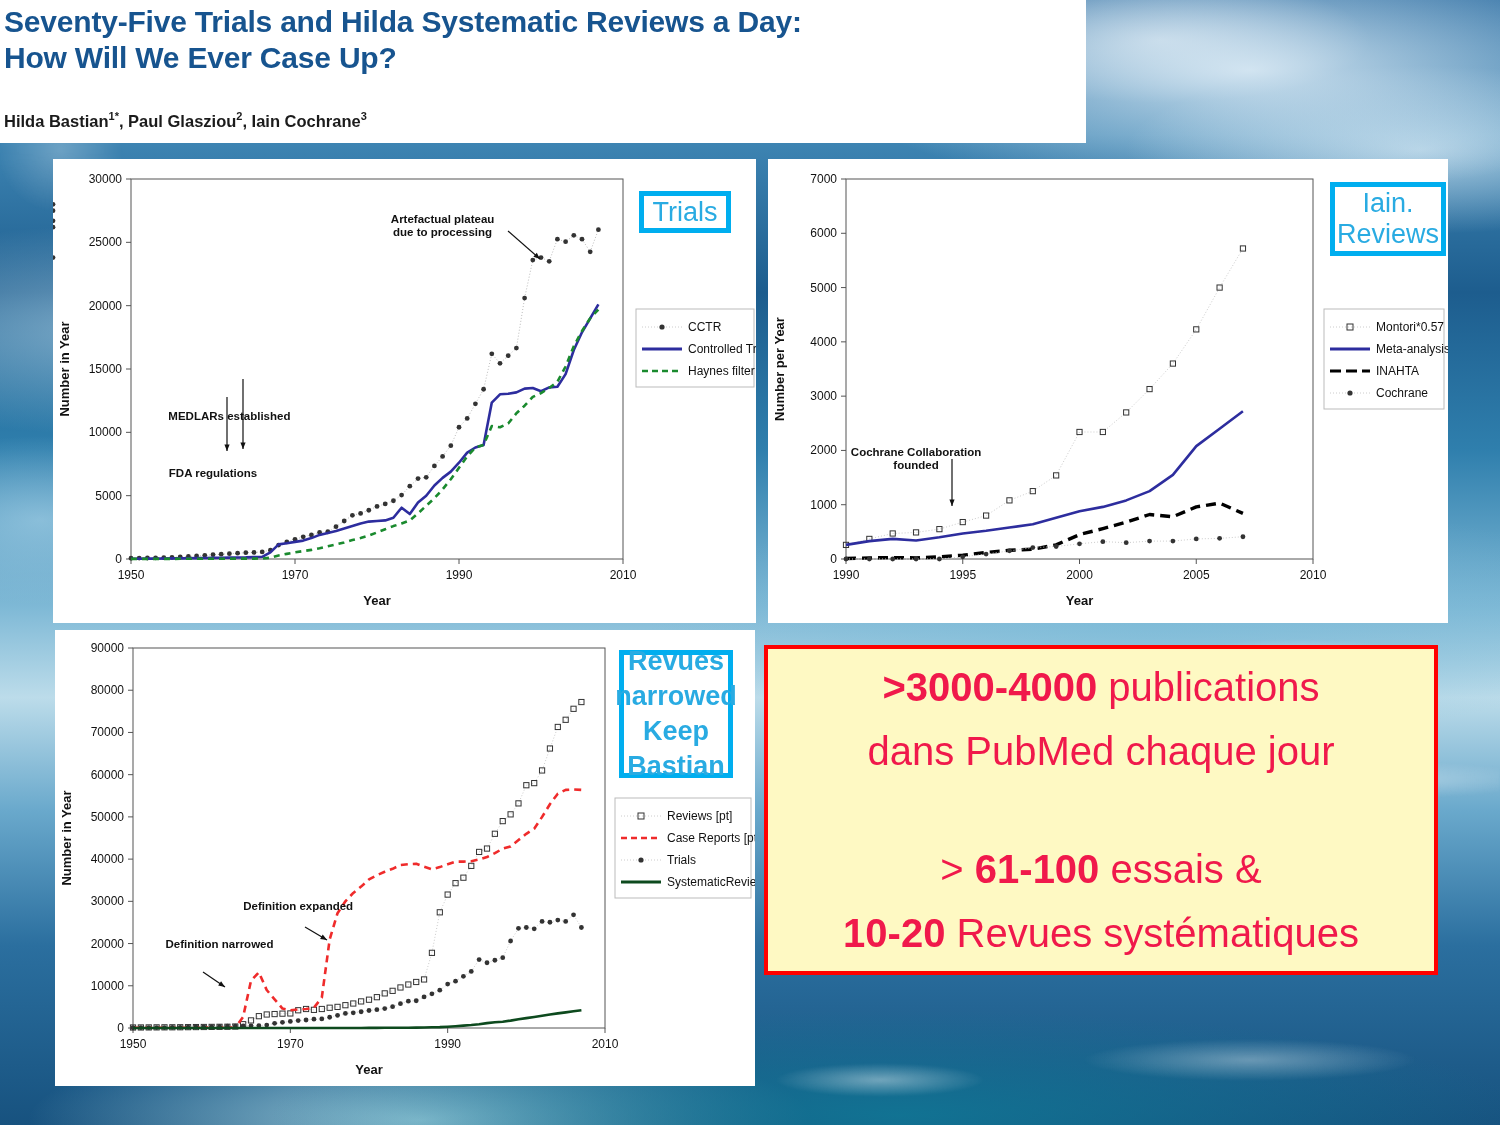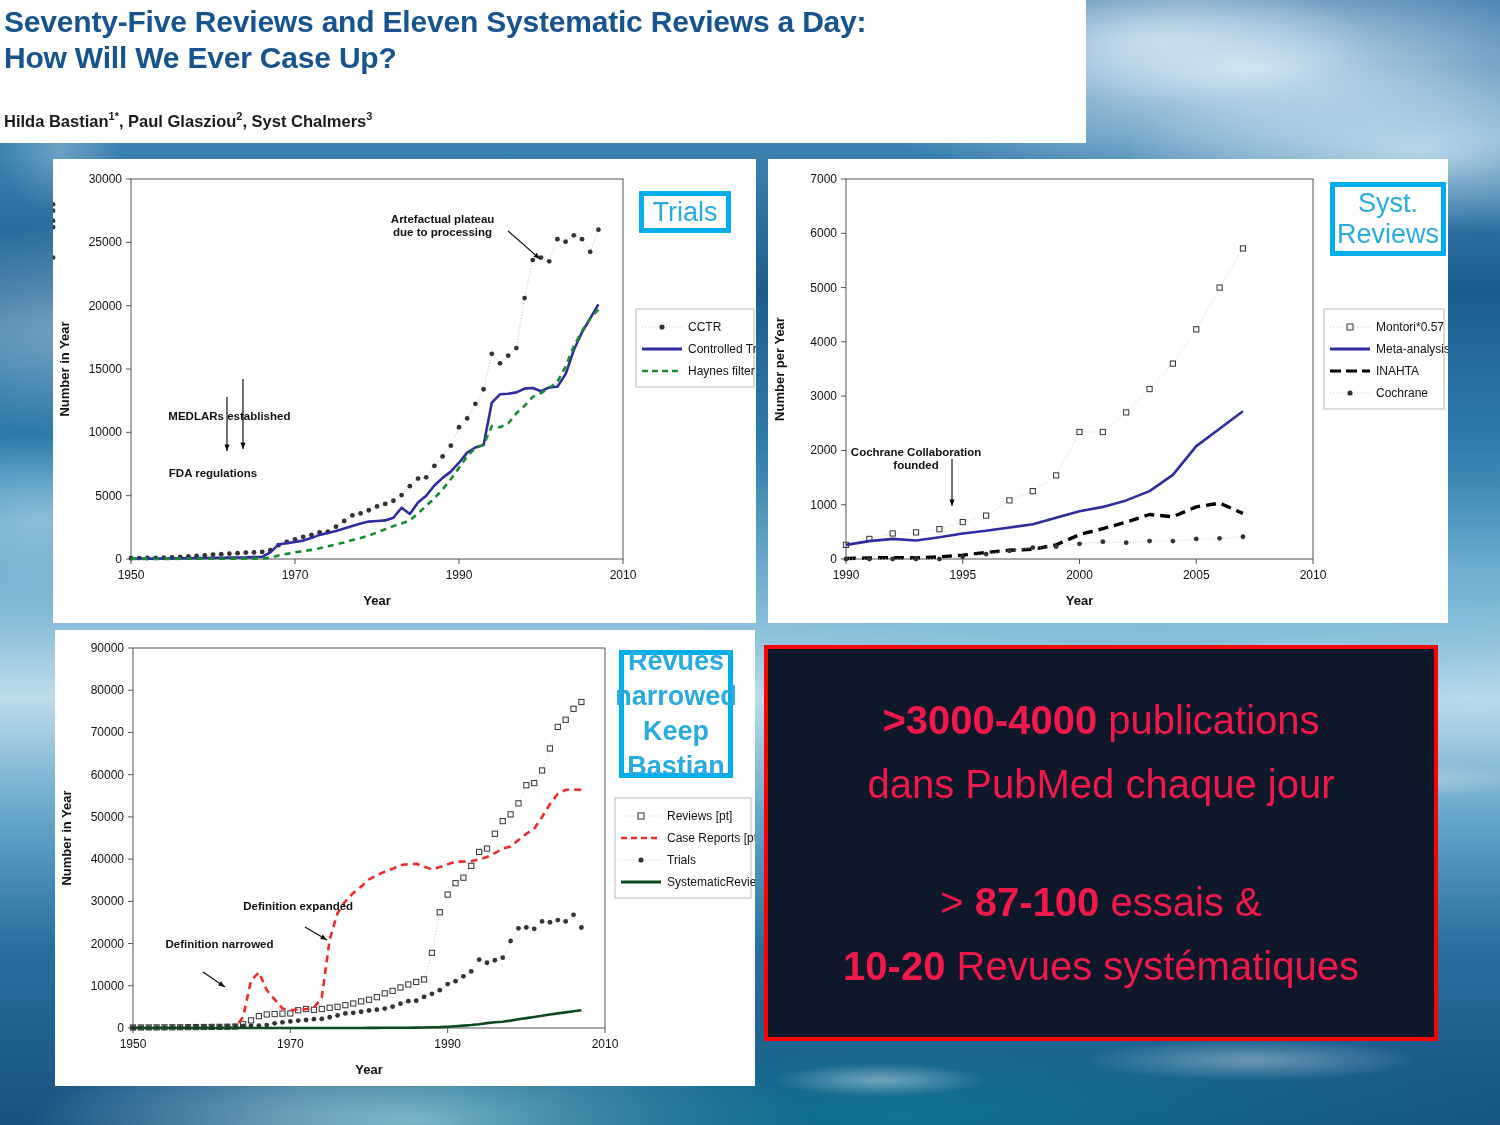--- a/index.html
+++ b/index.html
@@ -49,22 +49,22 @@
   #paper-authors sup{font-size:11px;}
 
   
   .panel{position:absolute;background:#fff;z-index:4;}
   #panel-trials{left:53px;top:159px;width:703px;height:464px;}
   #panel-sr{left:768px;top:159px;width:680px;height:464px;}
   #panel-rev{left:55px;top:630px;width:700px;height:456px;}
 
   
   #red-box{
-    position:absolute;left:764px;top:645px;width:674px;height:396px;
-    background:#0f172a;border:4px solid #ff0000;box-sizing:border-box;z-index:6;
+    position:absolute;left:764px;top:645px;width:674px;height:330px;
+    background:#fef9c3;border:4px solid #ff0000;box-sizing:border-box;z-index:6;
     display:flex;flex-direction:column;justify-content:center;align-items:center;
   }
   .red-line{color:#f0194b;font-size:40px;line-height:64px;text-align:center;white-space:nowrap;}
   .red-line b{font-weight:bold;}
   .red-gap{height:54px;}
 
   
   .cyan-box{
     position:absolute;z-index:7;background:#ffffff;border:5px solid #00AEEF;
     box-sizing:border-box;color:#29ABE2;text-align:center;
@@ -88,27 +88,27 @@
 <body>
 
 <div id="bg">
   <div class="layer bgA"></div>
   <div class="layer bgB"></div>
   <div class="layer bgC"></div>
 </div>
 
 <div id="title-band">
   <div id="paper-title">
-    <div>Seventy-Five Reviews and Eleven Systematic Reviews a Day:</div>
+    <div>Seventy-Five Trials and Hilda Systematic Reviews a Day:</div>
     <div>How Will We Ever Case Up?</div>
   </div>
   <div id="paper-authors">
     <span>Hilda Bastian</span><sup>1*</sup>,
     <span>Paul Glasziou</span><sup>2</sup>,
-    <span>Syst Chalmers</span><sup>3</sup>
+    <span>Iain Cochrane</span><sup>3</sup>
   </div>
 </div>
 
 <div class="panel" id="panel-trials">
   <svg class="plot" width="703" height="464" viewBox="0 0 703 464" id="svg-trials">
       <rect x="78" y="20" width="492" height="380" class="frame"></rect>
       <line x1="73" y1="400" x2="78" y2="400" stroke="#555" stroke-width="1"></line>
       <text x="69" y="404" class="tick" text-anchor="end">0</text>
       <line x1="73" y1="336.6666666666667" x2="78" y2="336.6666666666667" stroke="#555" stroke-width="1"></line>
       <text x="69" y="340.6666666666667" class="tick" text-anchor="end">5000</text>
@@ -479,36 +479,36 @@
       <line x1="566" y1="252" x2="606" y2="252" stroke="#0d4a1e" stroke-width="2.8"></line>
       <text x="612" y="256" class="legtext">SystematicReviews</text>
     </svg>
 </div>
 
 <div class="cyan-box" id="label-trials">
   <span>Trials</span>
 </div>
 
 <div class="cyan-box" id="label-sr">
-  <span>Syst.</span>
+  <span>Iain.</span>
   <span>Reviews</span>
 </div>
 
 <div class="cyan-box" id="label-rev">
   <span class="blk">Revues</span>
   <span class="blk">narrowed</span>
   <span class="blk">Keep</span>
   <span class="blk">Bastian</span>
 </div>
 
 <div id="red-box">
   <div class="red-line">
     <b>&gt;3000-4000</b><span> publications</span>
   </div>
   <div class="red-line">dans PubMed chaque jour</div>
   <div class="red-gap"></div>
   <div class="red-line">
-    <span>&gt; </span><b>87-100</b><span> essais &amp;</span>
+    <span>&gt; </span><b>61-100</b><span> essais &amp;</span>
   </div>
   <div class="red-line">
     <b>10-20</b><span> Revues systématiques</span>
   </div>
 </div>
 
 </body></html>

